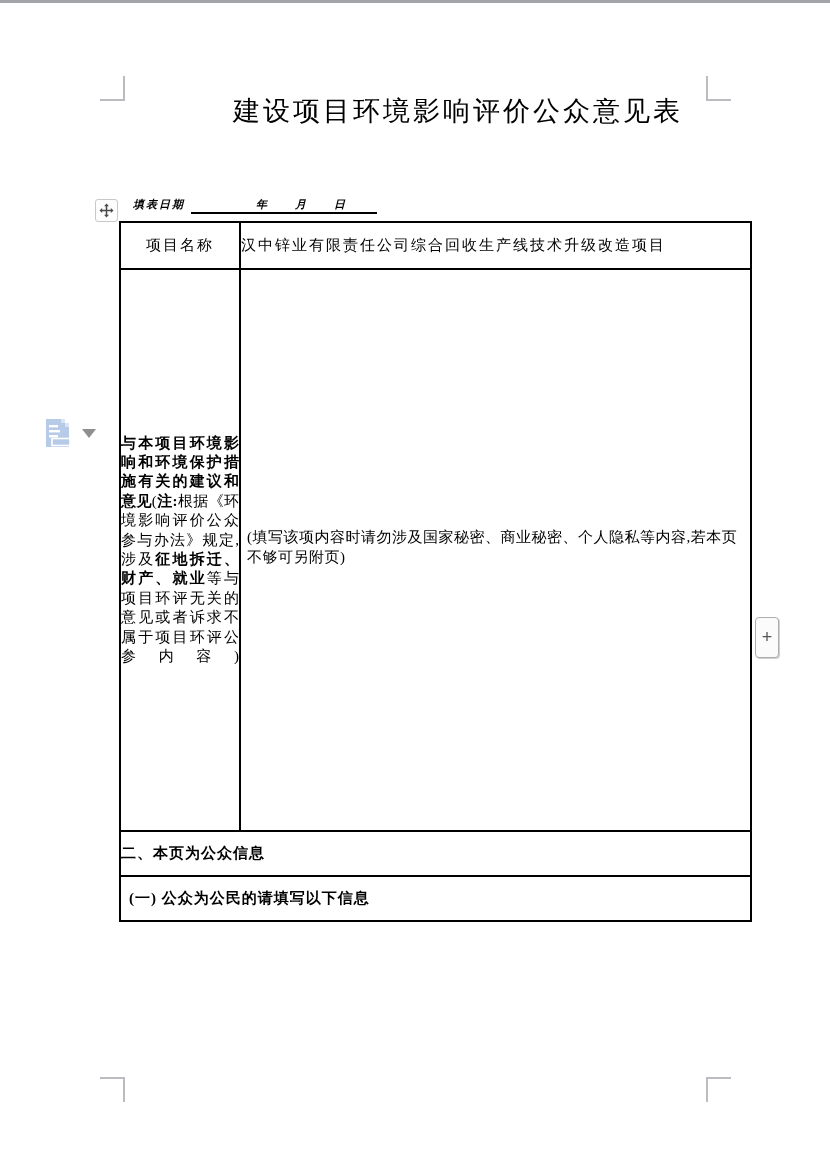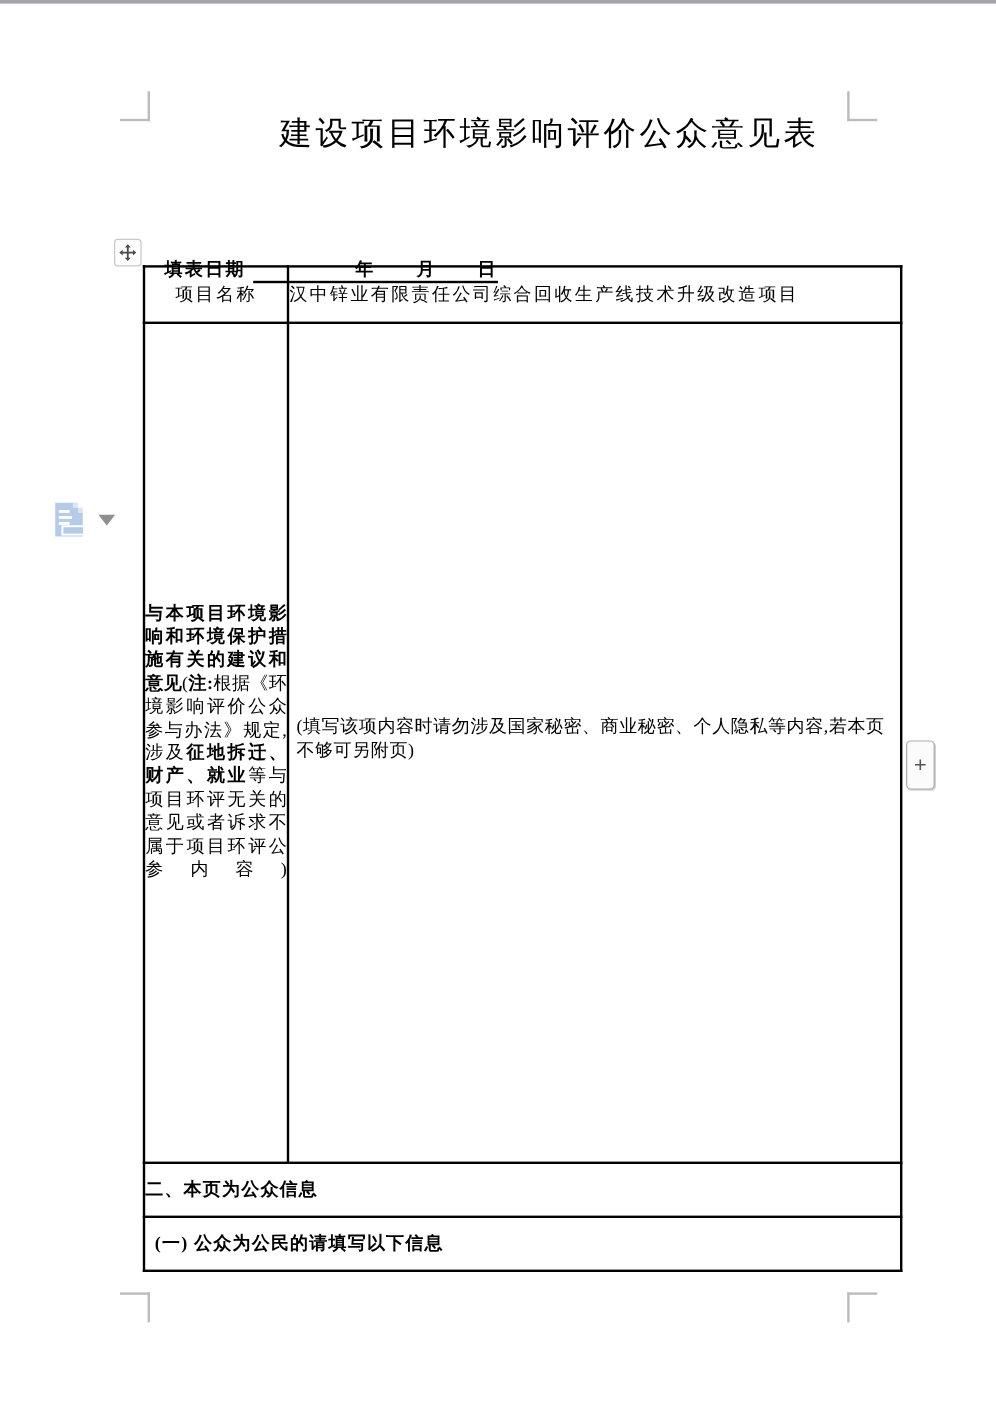--- a/index.html
+++ b/index.html
@@ -11,21 +11,21 @@
   .mark{position:absolute;width:23px;height:23px;}
   .mark-tl{left:100px;top:76px;border-right:2px solid #bcbcc0;border-bottom:2px solid #bcbcc0;}
   .mark-tr{left:706px;top:76px;border-left:2px solid #bcbcc0;border-bottom:2px solid #bcbcc0;}
   .mark-bl{left:100px;top:1077px;border-right:2px solid #bcbcc0;border-top:2px solid #bcbcc0;}
   .mark-br{left:706px;top:1077px;border-left:2px solid #bcbcc0;border-top:2px solid #bcbcc0;}
 
   .doc-title{
     position:absolute;left:0;top:94px;width:100%;margin:0;
     text-align:center;font-size:27px;font-weight:normal;letter-spacing:3px;line-height:34px;padding-left:43px;
   }
-  .date-line{position:absolute;left:122px;top:198px;font-size:15px;font-weight:bold;white-space:pre;}
+  .date-line{position:absolute;left:122px;top:185px;font-size:11px;font-weight:bold;white-space:pre;font-style:italic;}
   .date-label{letter-spacing:2px;}
   .date-blank{
     display:inline-block;min-width:186px;margin-left:6px;
     border-bottom:2px solid #000;letter-spacing:2px;white-space:pre;
   }
 
   .move-handle{
     position:absolute;left:95px;top:199px;width:23px;height:23px;box-sizing:border-box;
     border:1px solid #c9c9c9;border-radius:3px;background:#fdfdfd;
     display:flex;align-items:center;justify-content:center;cursor:move;
@@ -106,21 +106,21 @@
   <table class="form">
     <colgroup>
         <col style="width:120px">
         <col>
       </colgroup>
     <tbody>
         <tr style="height:47px">
       <td class="cell-label">项目名称</td>
       <td class="cell-project">汉中锌业有限责任公司综合回收生产线技术升级改造项目</td>
     </tr>
-    <tr style="height:700px">
+    <tr style="height:562px">
       <td class="opinion-label"><span style="font-weight: bold;">与本项目环境影响和环境保护措施有关的建议和意见</span><span>(</span><span style="font-weight: bold;">注:</span><span>根据《环境影响评价公众参与办法》规定,涉及</span><span style="font-weight: bold;">征地拆迁、财产、就业</span><span>等与项目环评无关的意见或者诉求不属于项目环评公参内容)</span></td>
       <td class="opinion-area">
         <div class="opinion-note">(填写该项内容时请勿涉及国家秘密、商业秘密、个人隐私等内容,若本页不够可另附页)</div>
       </td>
     </tr>
     <tr style="height:45px">
       <td class="section-row" colspan="2">二、本页为公众信息</td>
     </tr>
     <tr style="height:45px">
       <td class="section-row" style="padding-left:8px" colspan="2">(一) 公众为公民的请填写以下信息</td>

